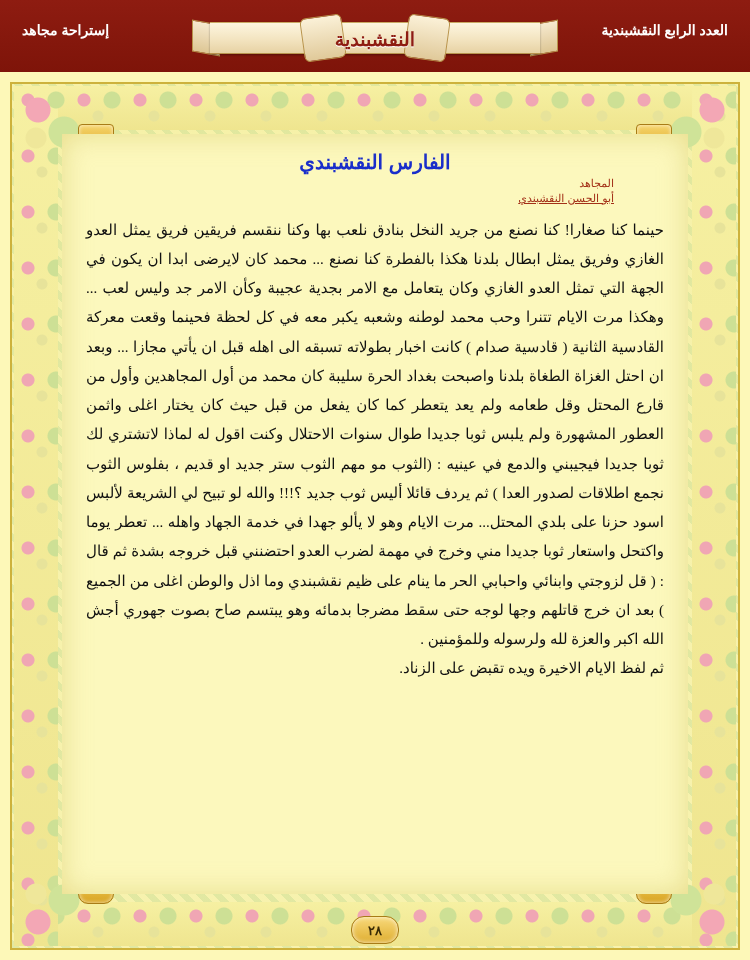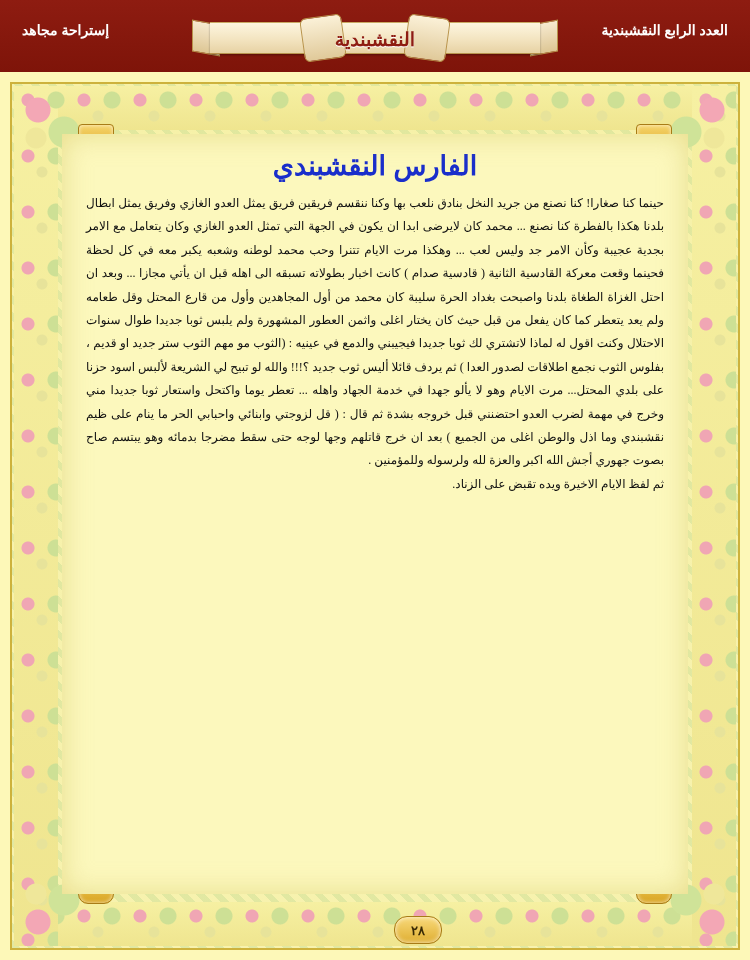--- a/index.html
+++ b/index.html
@@ -171,40 +171,40 @@
     content: "";
     position: absolute;
     inset: 0;
     box-shadow: inset 0 0 28px rgba(214,196,96,.55);
     pointer-events: none;
   }
 
   .article-title {
     text-align: center;
     color: #1a2ecb;
-    font-size: 27px;
+    font-size: 20px;
     font-weight: bold;
     font-family: "Liberation Sans", sans-serif;
     margin: 6px 0 2px 0;
     letter-spacing: 0;
   }
   .byline {
     text-align: right;
     color: #a33018;
     font-size: 11px;
     font-family: "Liberation Sans", sans-serif;
     margin: 2px 56px 0 0;
     line-height: 1.35;
   }
   .byline .b2 { text-decoration: underline; }
 
   .body-text {
     margin-top: 10px;
     color: #111111;
-    font-size: 12px;
+    font-size: 15px;
     line-height: 1.95;
     text-align: justify;
     text-align-last: right;
     font-family: "Liberation Serif", "DejaVu Serif", serif;
     direction: rtl;
     padding: 0 6px;
   }
   .body-text p { margin: 0 0 0 0; }
   .body-text p.center-last { text-align: center; }
   .body-text p.indent { text-indent: 0; }
@@ -220,21 +220,20 @@
     border: 1px solid #a87c17;
     border-radius: 13px;
     color: #3a2b05;
     font-size: 13px;
     font-weight: bold;
     font-family: "Liberation Sans", sans-serif;
     display: flex;
     align-items: center;
     justify-content: center;
     box-shadow: inset 0 0 5px rgba(255,255,255,.8);
-    margin-left: 43px;
   }
 </style>
 </head>
 <body>
 
 <div class="header-bar">
   <div class="header-label right">العدد الرابع النقشبندية</div>
   <div class="header-label left">إستراحة مجاهد</div>
 
   <div class="banner">
@@ -262,20 +261,24 @@
   <div class="corner br"></div>
 
   <div class="medallion m1"></div>
   <div class="medallion m2"></div>
   <div class="medallion m3"></div>
   <div class="medallion m4"></div>
 
   <div class="paper">
     <div class="article-title">الفارس النقشبندي</div>
 
+    <div class="byline">
+      <div class="b1">المجاهد</div>
+      <div class="b2">أبو الحسن النقشبندي</div>
+    </div>
 
     <div class="body-text">
       <p class="indent">حينما كنا صغارا! كنا نصنع من جريد النخل بنادق نلعب بها وكنا ننقسم فريقين فريق يمثل العدو الغازي وفريق يمثل ابطال بلدنا هكذا بالفطرة كنا نصنع ... محمد كان لايرضى ابدا ان يكون في الجهة التي تمثل العدو الغازي وكان يتعامل مع الامر بجدية عجيبة وكأن الامر جد وليس لعب ... وهكذا مرت الايام تتنرا وحب محمد لوطنه وشعبه يكبر معه في كل لحظة فحينما وقعت معركة القادسية الثانية ( قادسية صدام ) كانت اخبار بطولاته تسبقه الى اهله قبل ان يأتي مجازا ... وبعد ان احتل الغزاة الطغاة بلدنا واصبحت بغداد الحرة سليبة كان محمد من أول المجاهدين وأول من قارع المحتل وقل طعامه ولم يعد يتعطر كما كان يفعل من قبل حيث كان يختار اغلى واثمن العطور المشهورة ولم يلبس ثوبا جديدا طوال سنوات الاحتلال وكنت اقول له لماذا لاتشتري لك ثوبا جديدا فيجيبني والدمع في عينيه : (الثوب مو مهم الثوب ستر جديد او قديم ، بفلوس الثوب نجمع اطلاقات لصدور العدا ) ثم يردف قائلا أليس ثوب جديد ؟!!! والله لو تبيح لي الشريعة لألبس اسود حزنا على بلدي المحتل... مرت الايام وهو لا يألو جهدا في خدمة الجهاد واهله ... تعطر يوما واكتحل واستعار ثوبا جديدا مني وخرج في مهمة لضرب العدو احتضنني قبل خروجه بشدة ثم قال : ( قل لزوجتي وابنائي واحبابي الحر ما ينام على ظيم نقشبندي وما اذل والوطن اغلى من الجميع ) بعد ان خرج قاتلهم وجها لوجه حتى سقط مضرجا بدمائه وهو يبتسم صاح بصوت جهوري أجش الله اكبر والعزة لله ولرسوله وللمؤمنين .</p>
       <p class="center-last">ثم لفظ الايام الاخيرة ويده تقبض على الزناد.</p>
     </div>
   </div>
 
   <div class="page-number">٢٨</div>
 </div>
 

